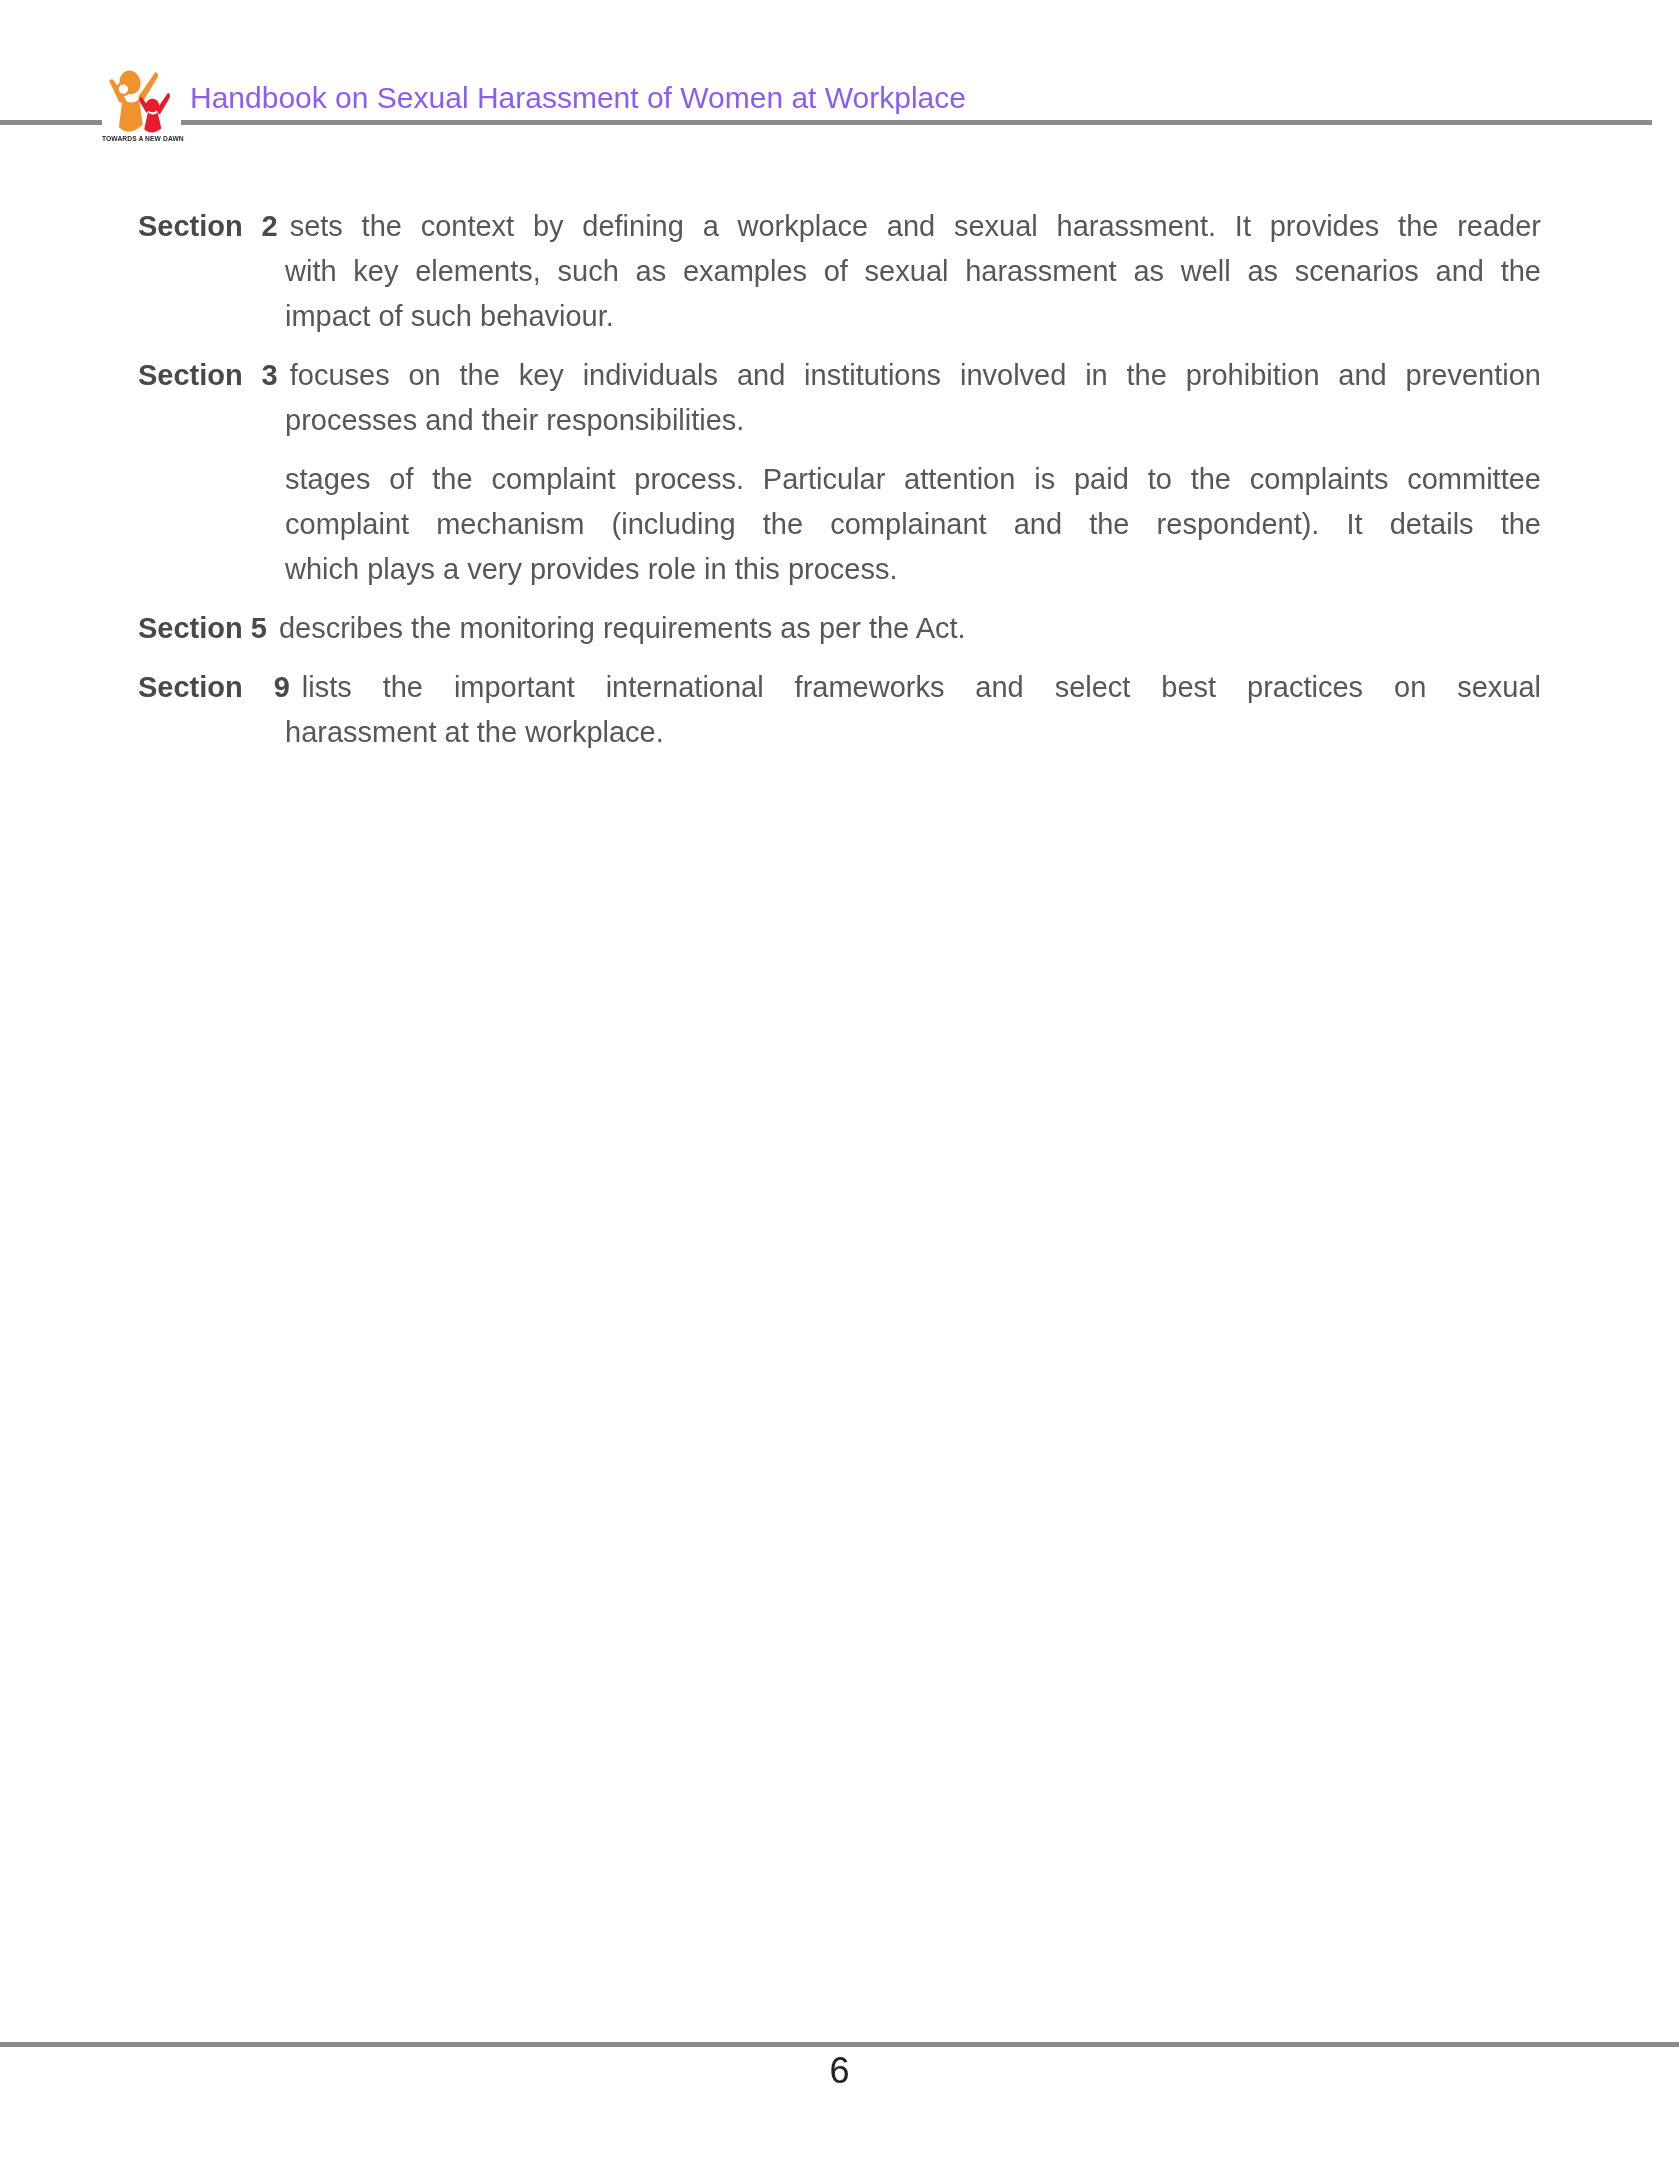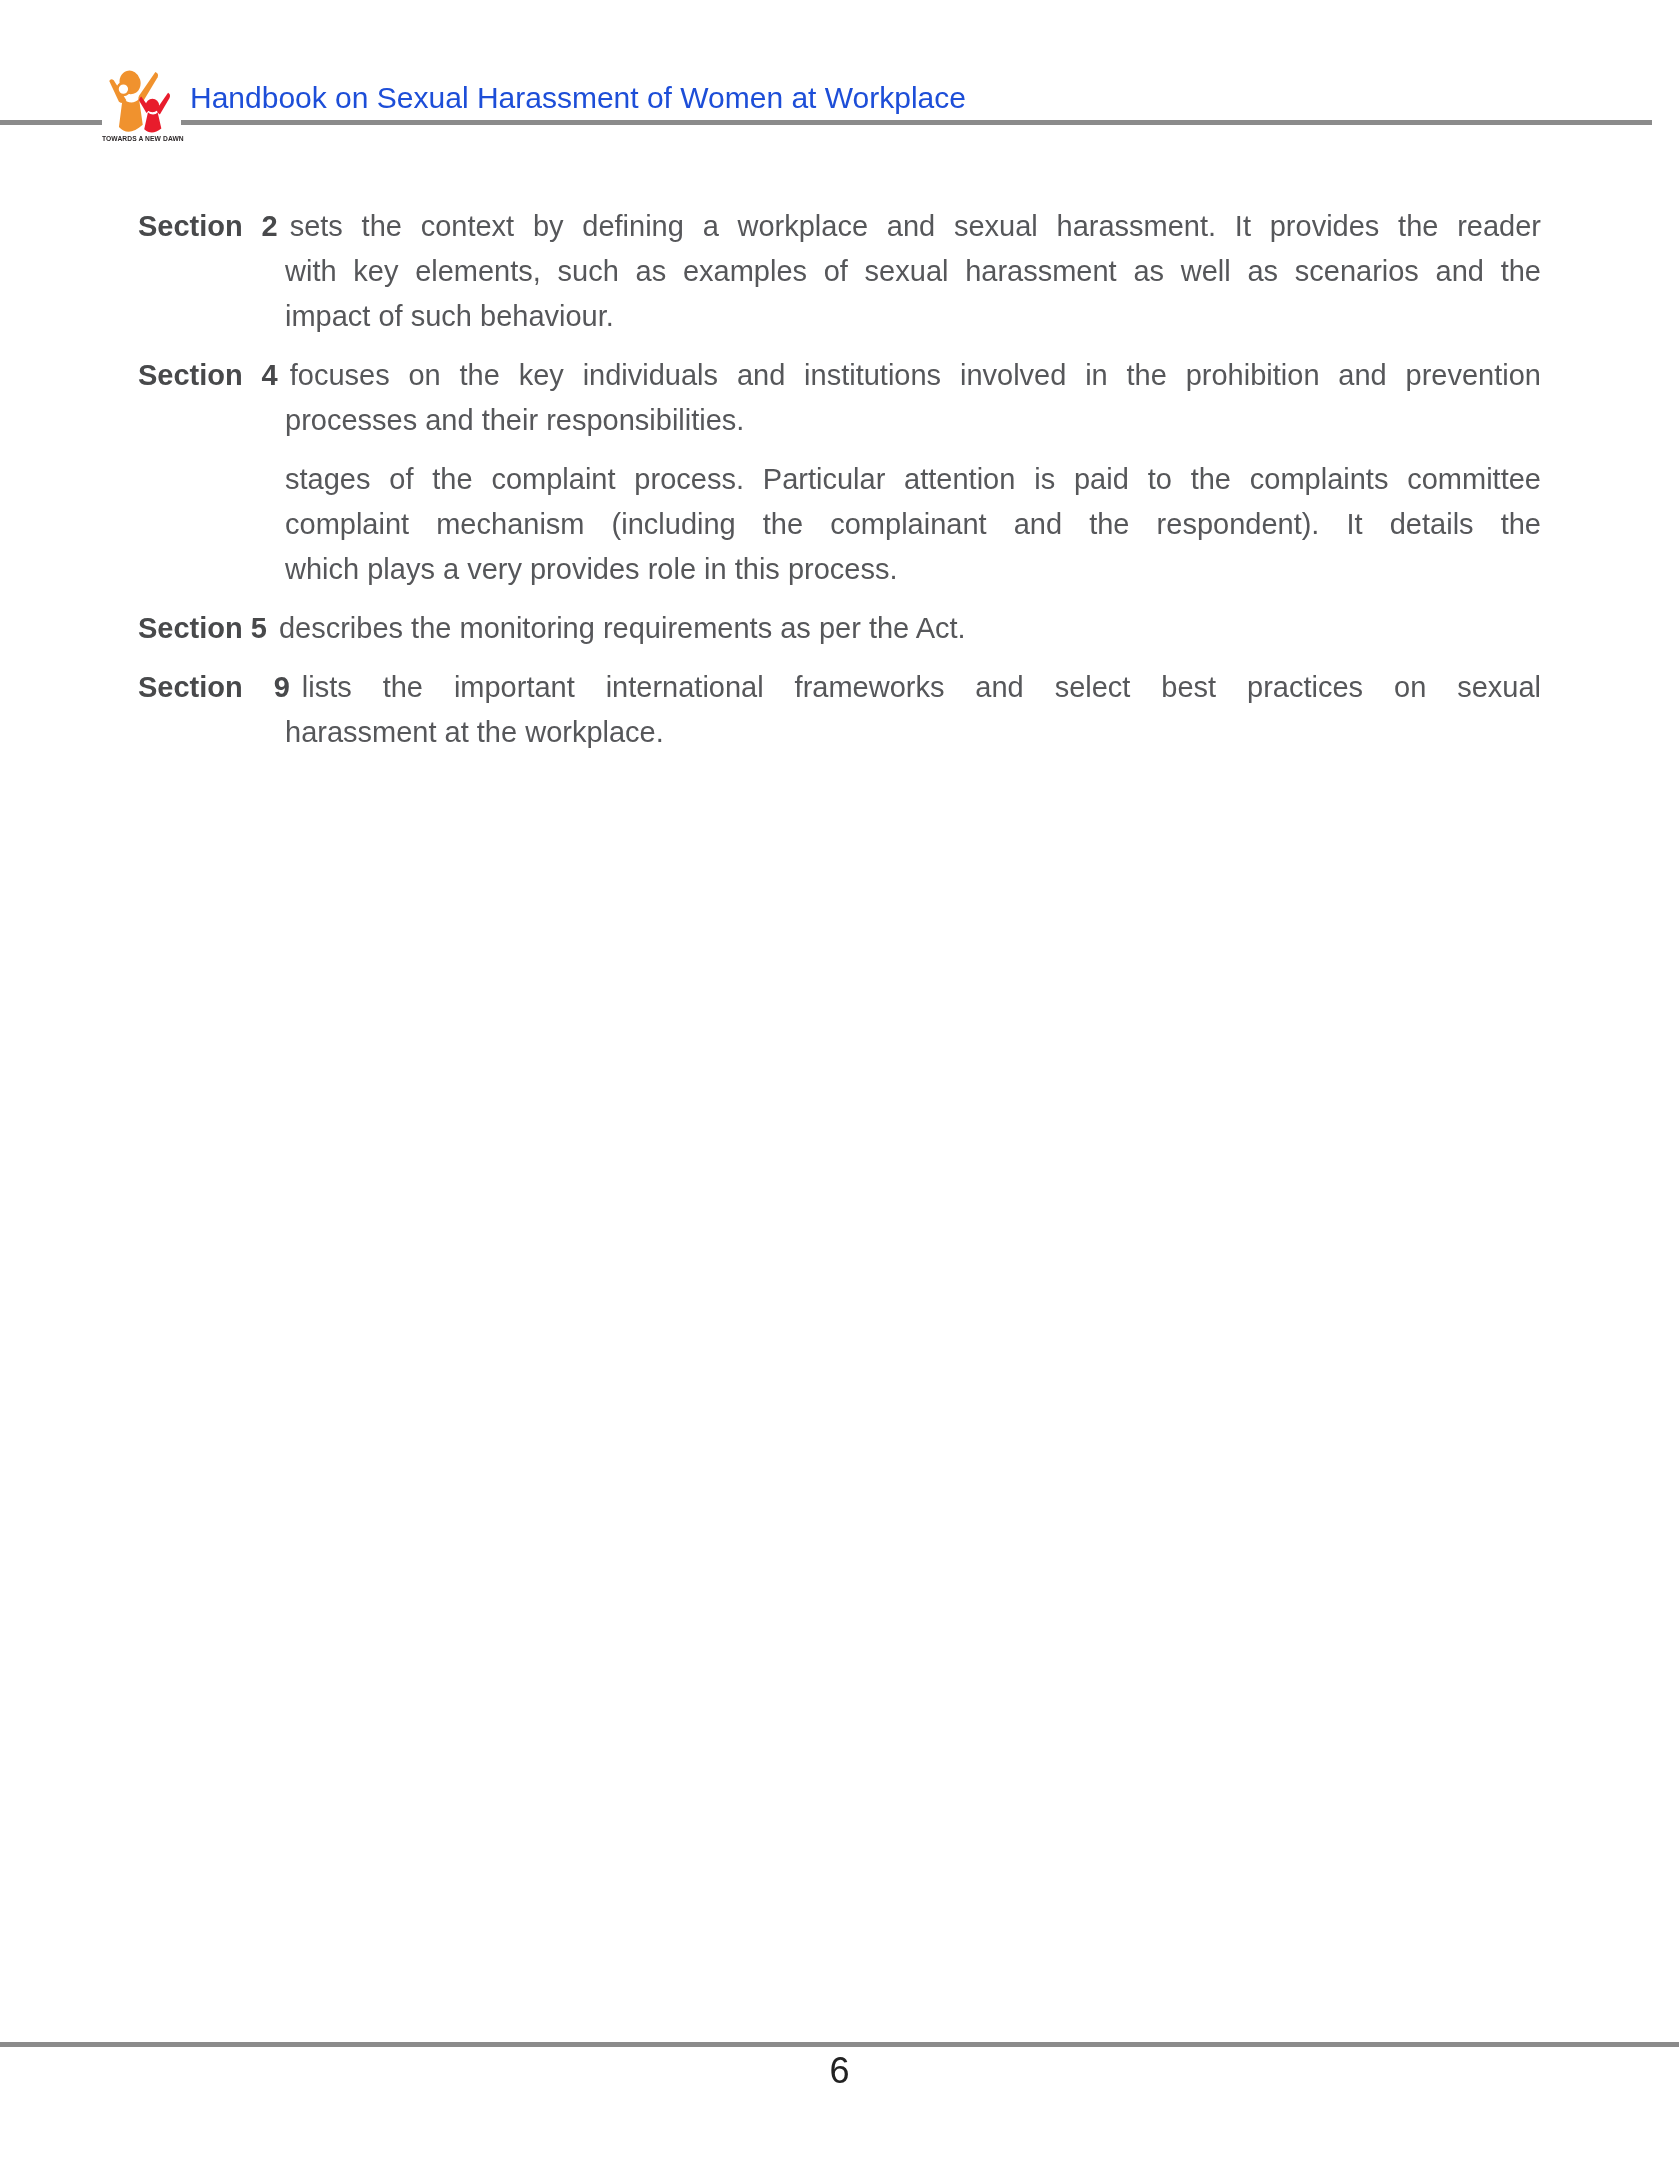--- a/index.html
+++ b/index.html
@@ -16,21 +16,21 @@
     background:#ffffff; z-index:2;
   }
   .logo-svg { display:block; margin:0 auto; }
   .logo-tagline {
     position:absolute; left:0; right:0; top:66px; text-align:center;
     font-size:6.7px; font-weight:bold; color:#2B2627; letter-spacing:0.1px;
     white-space:nowrap;
   }
   .doc-title {
     position:absolute; left:190px; top:83px; font-size:30px; line-height:30px;
-    color:#1d4ed8; white-space:nowrap; z-index:3;
+    color:#8b5cf6; white-space:nowrap; z-index:3;
   }
   .content {
     position:absolute; left:138px; top:167px; width:1403px;
     color:#56575A; font-size:29px;margin-top:37px;
   }
   .para { margin:0 0 14px 0; }
   .line { line-height:45px; height:45px; }
   .jline { text-align:justify; text-align-last:justify; }
   .lline { text-align-last:left; }
   .cont { margin-left:147px; }
@@ -72,21 +72,21 @@
 
   <div class="content">
 
     <div class="para">
       <div class="line jline"><b class="sec-label">Section 2</b><span>sets the context by defining a workplace and sexual harassment. It provides the reader</span></div>
       <div class="line jline cont"><span>with key elements, such as examples of sexual harassment as well as scenarios and the</span></div>
       <div class="line lline cont"><span>impact of such behaviour.</span></div>
     </div>
 
     <div class="para">
-      <div class="line jline"><b class="sec-label">Section 4</b><span>focuses on the key individuals and institutions involved in the prohibition and prevention</span></div>
+      <div class="line jline"><b class="sec-label">Section 3</b><span>focuses on the key individuals and institutions involved in the prohibition and prevention</span></div>
       <div class="line lline cont"><span>processes and their responsibilities.</span></div>
     </div>
 
     <div class="para">
       <div class="line jline cont"><span>stages of the complaint process. Particular attention is paid to the complaints committee</span></div>
       <div class="line jline cont"><span>complaint mechanism (including the complainant and the respondent). It details the</span></div>
       <div class="line lline cont"><span>which plays a very provides role in this process.</span></div>
     </div>
 
     <div class="para">

